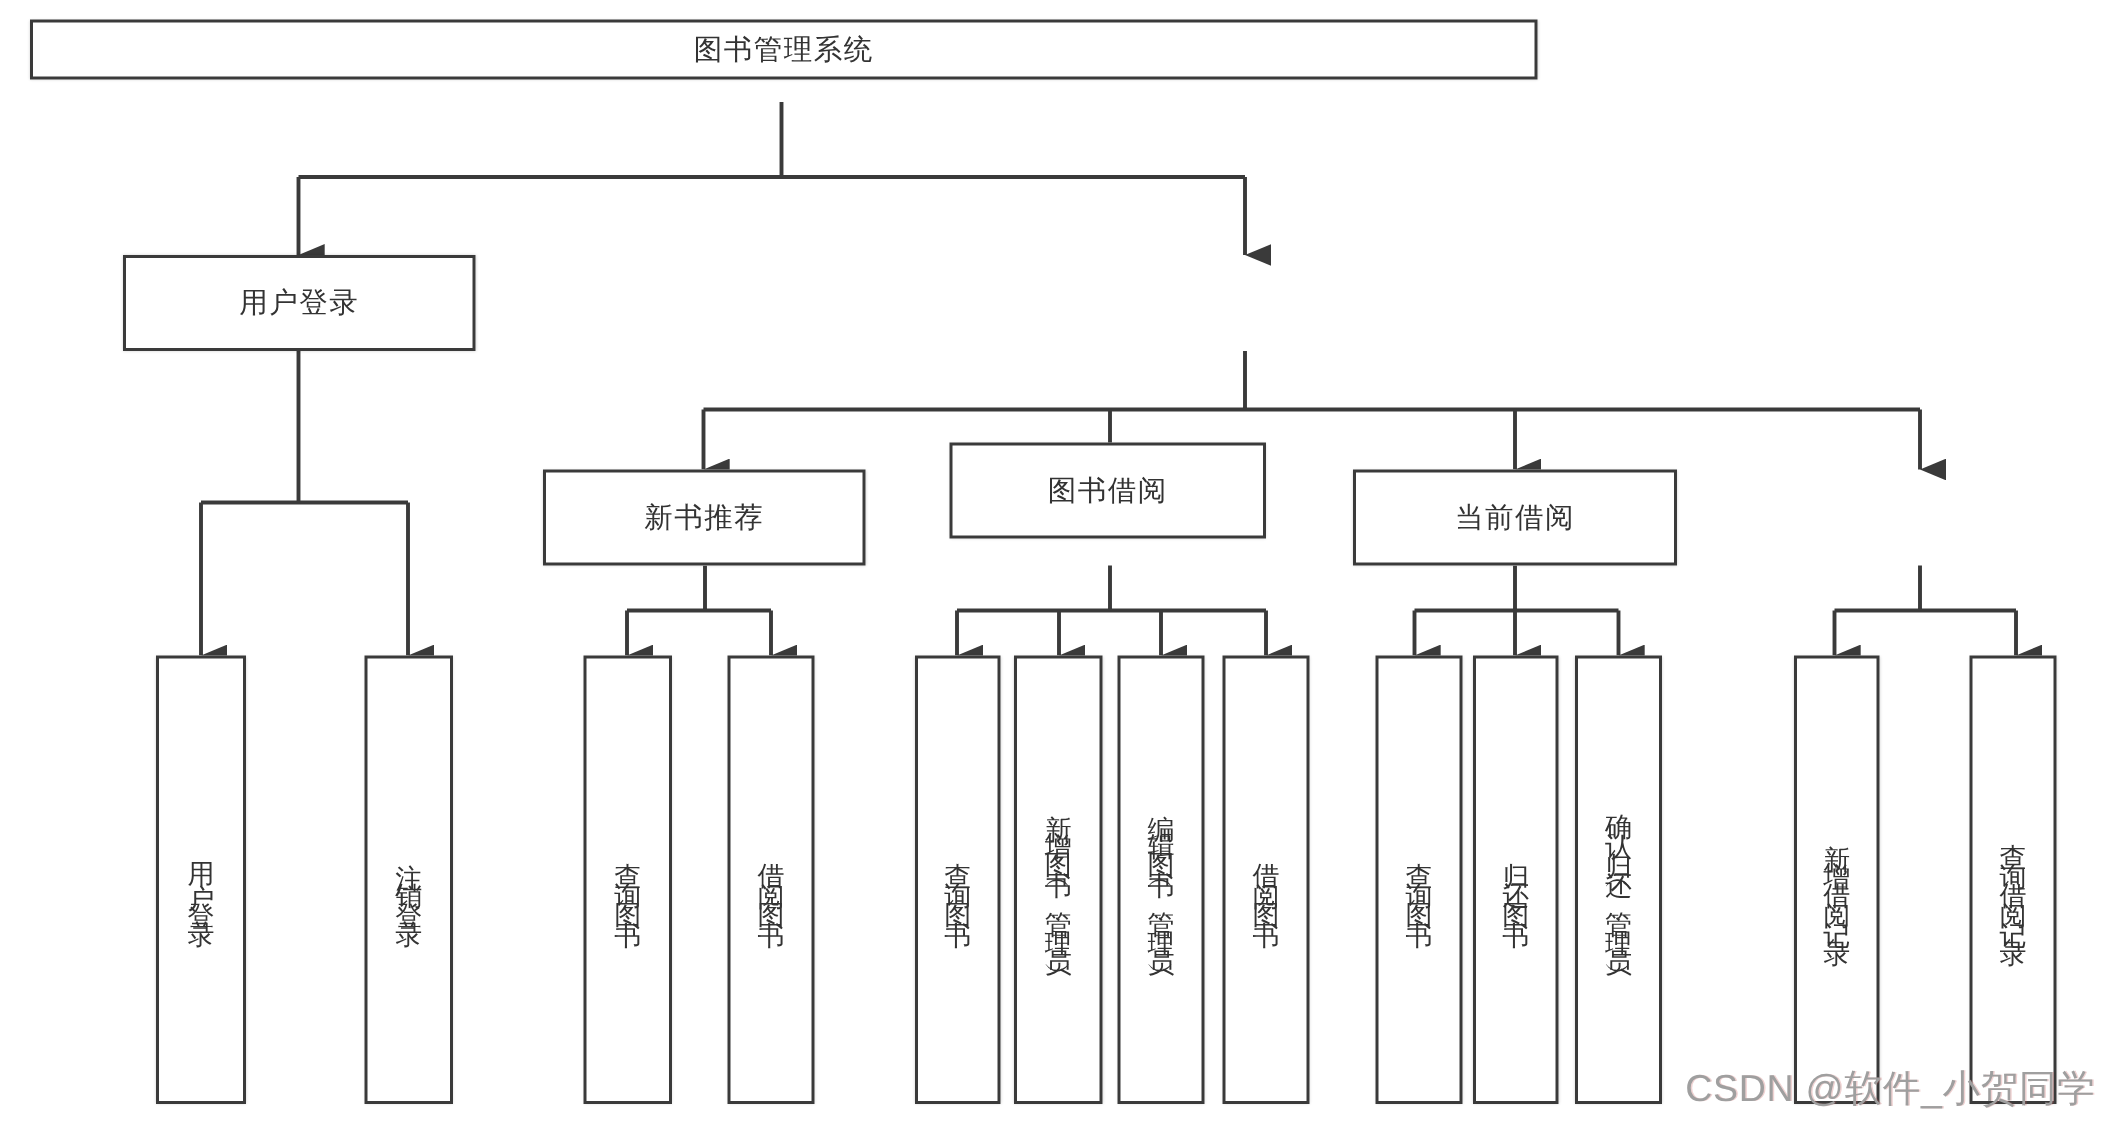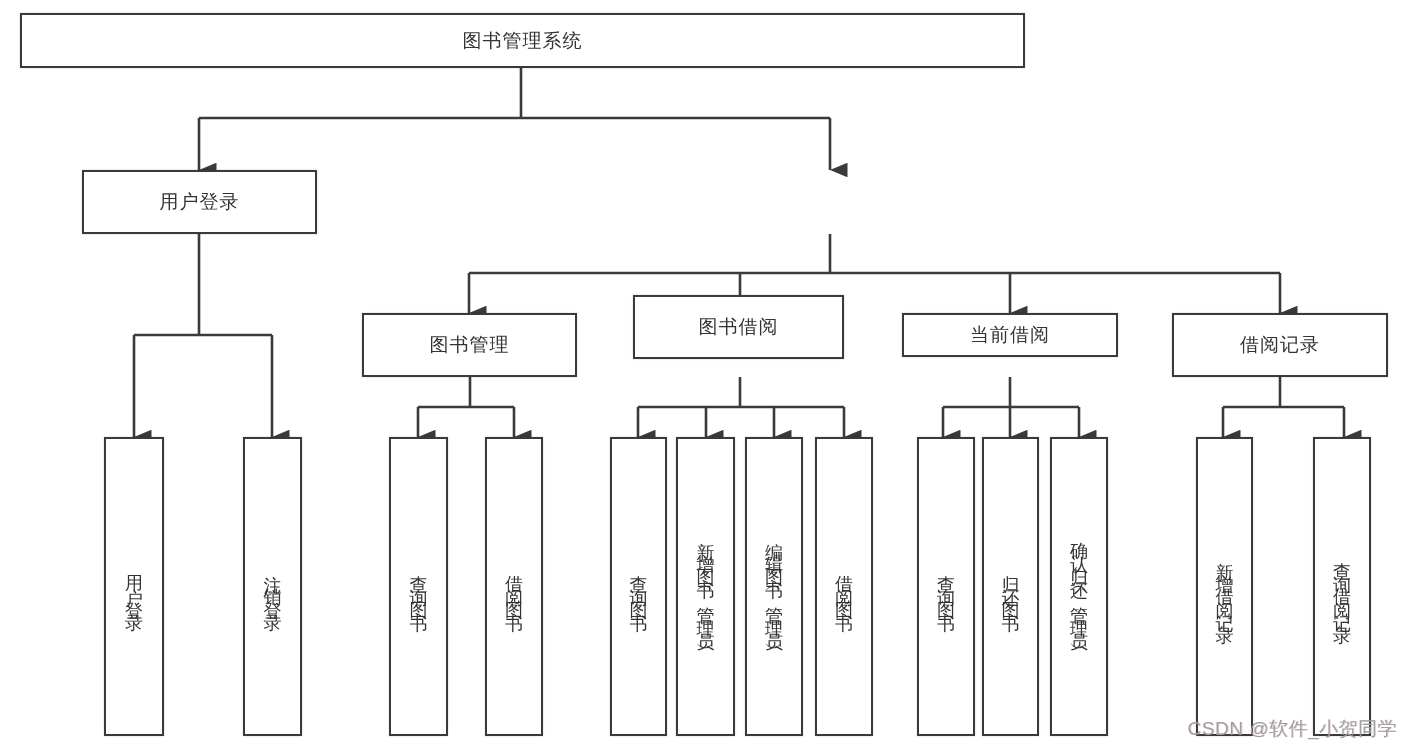--- a/index.html
+++ b/index.html
@@ -41,21 +41,21 @@
   .vtext{
     writing-mode:vertical-rl;
     text-orientation:mixed;
     letter-spacing:13px;
     line-height:1;
     white-space:nowrap;
   }
   #watermark{
     position:absolute;
     right:8px;bottom:5px;
-    font-size:19px;
+    font-size:25px;
     color:var(--watermark);
     letter-spacing:0.5px;
     text-shadow:1px 0 0 rgba(198,92,92,0.28);
     z-index:5;
     white-space:nowrap;
   }
 </style>
 </head>
 <body>
 
@@ -92,39 +92,36 @@
       <line class="connector" x1="774" y1="407" x2="774" y2="437" marker-end="url(#arw)"></line>
       <line class="connector" x1="844" y1="407" x2="844" y2="437" marker-end="url(#arw)"></line>
       <line class="connector" x1="943" y1="407" x2="943" y2="437" marker-end="url(#arw)"></line>
       <line class="connector" x1="1010" y1="407" x2="1010" y2="437" marker-end="url(#arw)"></line>
       <line class="connector" x1="1079" y1="407" x2="1079" y2="437" marker-end="url(#arw)"></line>
       <line class="connector" x1="1223" y1="407" x2="1223" y2="437" marker-end="url(#arw)"></line>
       <line class="connector" x1="1344" y1="407" x2="1344" y2="437" marker-end="url(#arw)"></line>
     </g>
   </svg>
 
-  <div class="nbox hbox root-box" style="left:20px;top:13px;width:1005px;height:55px">
+  <div class="nbox hbox root-box" style="left:20px;top:13px;width:1005px;height:40px">
     <span>图书管理系统</span>
   </div>
 
   <div class="nbox hbox" style="left:82px;top:170px;width:235px;height:64px">
     <span>用户登录</span>
   </div>
 
   <div class="nbox hbox" style="left:362px;top:313px;width:215px;height:64px">
-    <span>图书管理</span>
+    <span>新书推荐</span>
   </div>
   <div class="nbox hbox" style="left:633px;top:295px;width:211px;height:64px">
     <span>图书借阅</span>
   </div>
-  <div class="nbox hbox" style="left:902px;top:313px;width:216px;height:44px">
+  <div class="nbox hbox" style="left:902px;top:313px;width:216px;height:64px">
     <span>当前借阅</span>
-  </div>
-  <div class="nbox hbox" style="left:1172px;top:313px;width:216px;height:64px">
-    <span>借阅记录</span>
   </div>
 
   <div class="nbox leaf" style="left:104px;width:60px">
     <span class="vtext">用户登录</span>
   </div>
   <div class="nbox leaf" style="left:243px;width:59px">
     <span class="vtext">注销登录</span>
   </div>
 
   <div class="nbox leaf" style="left:389px;width:59px">

